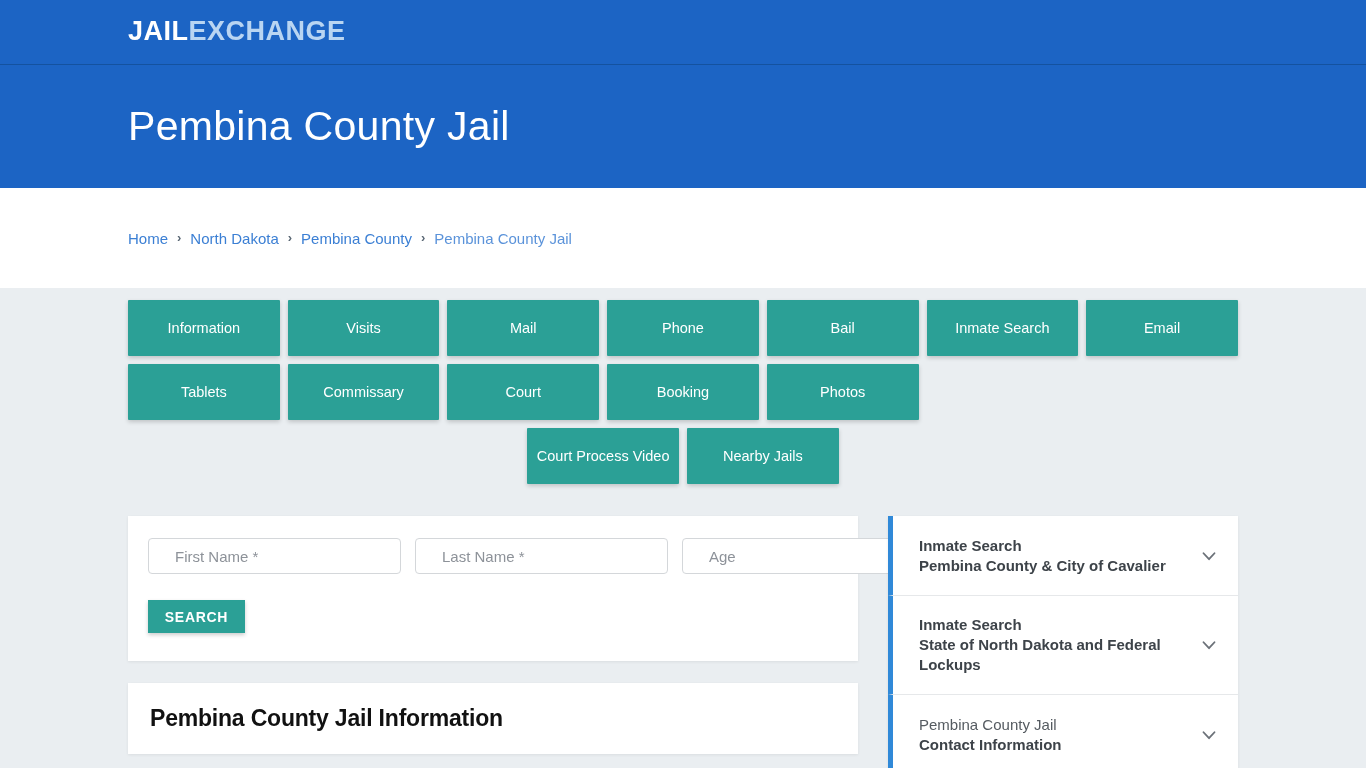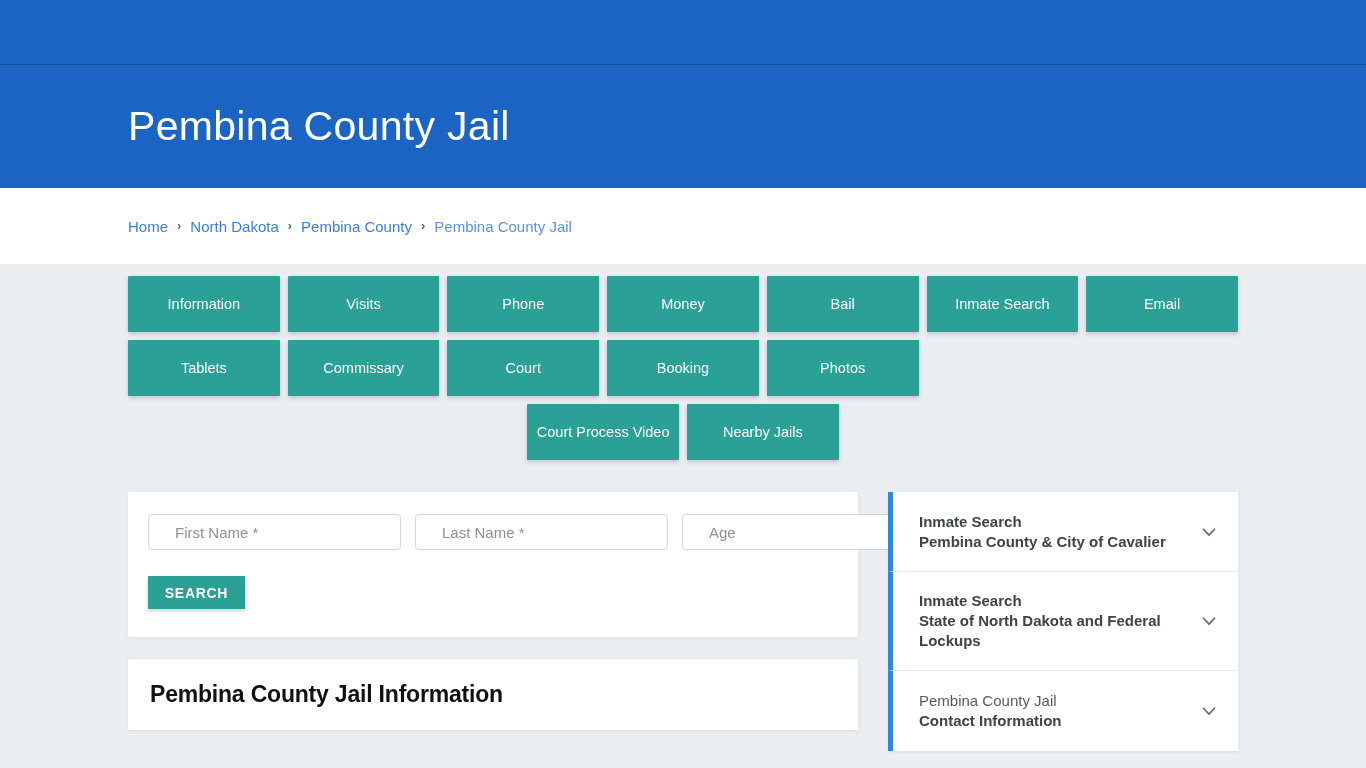--- a/index.html
+++ b/index.html
@@ -76,21 +76,21 @@
     color: #ffffff;
     font-size: 41px;
     font-weight: normal;
     letter-spacing: 0.3px;
     line-height: 1.1;
   }
 
   
   .breadcrumb-bar {
     background: #ffffff;
-    height: 76px;
+    height: 100px;
     display: flex;
     align-items: center;
     padding: 0 128px;
   }
 
   .breadcrumb {
     display: flex;
     align-items: center;
     gap: 9px;
     font-size: 15px;
@@ -281,20 +281,23 @@
     margin-left: 12px;
     color: #6b7178;
     display: flex;
     align-items: center;
   }
 </style>
 </head>
 <body>
 
 <div class="topbar">
+  <div class="logo">
+    <span class="jail">JAIL</span><span class="exchange">EXCHANGE</span>
+  </div>
 
 </div>
 
 <div class="hero">
   <h1>Pembina County Jail</h1>
 </div>
 
 <div class="breadcrumb-bar">
   <div class="breadcrumb">
     <a class="crumb">Home</a>
@@ -305,22 +308,22 @@
     <span class="crumb-sep">›</span>
     <a class="crumb current">Pembina County Jail</a>
   </div>
 </div>
 
 <div class="content">
 
   <div class="btn-grid">
     <button class="tbtn">Information</button>
     <button class="tbtn">Visits</button>
+    <button class="tbtn">Mail</button>
     <button class="tbtn">Phone</button>
-    <button class="tbtn">Money</button>
     <button class="tbtn">Bail</button>
     <button class="tbtn">Inmate Search</button>
 
     <button class="tbtn">Email</button>
     <button class="tbtn">Tablets</button>
     <button class="tbtn">Commissary</button>
     <button class="tbtn">Court</button>
     <button class="tbtn">Booking</button>
     <button class="tbtn">Photos</button>
   </div>

